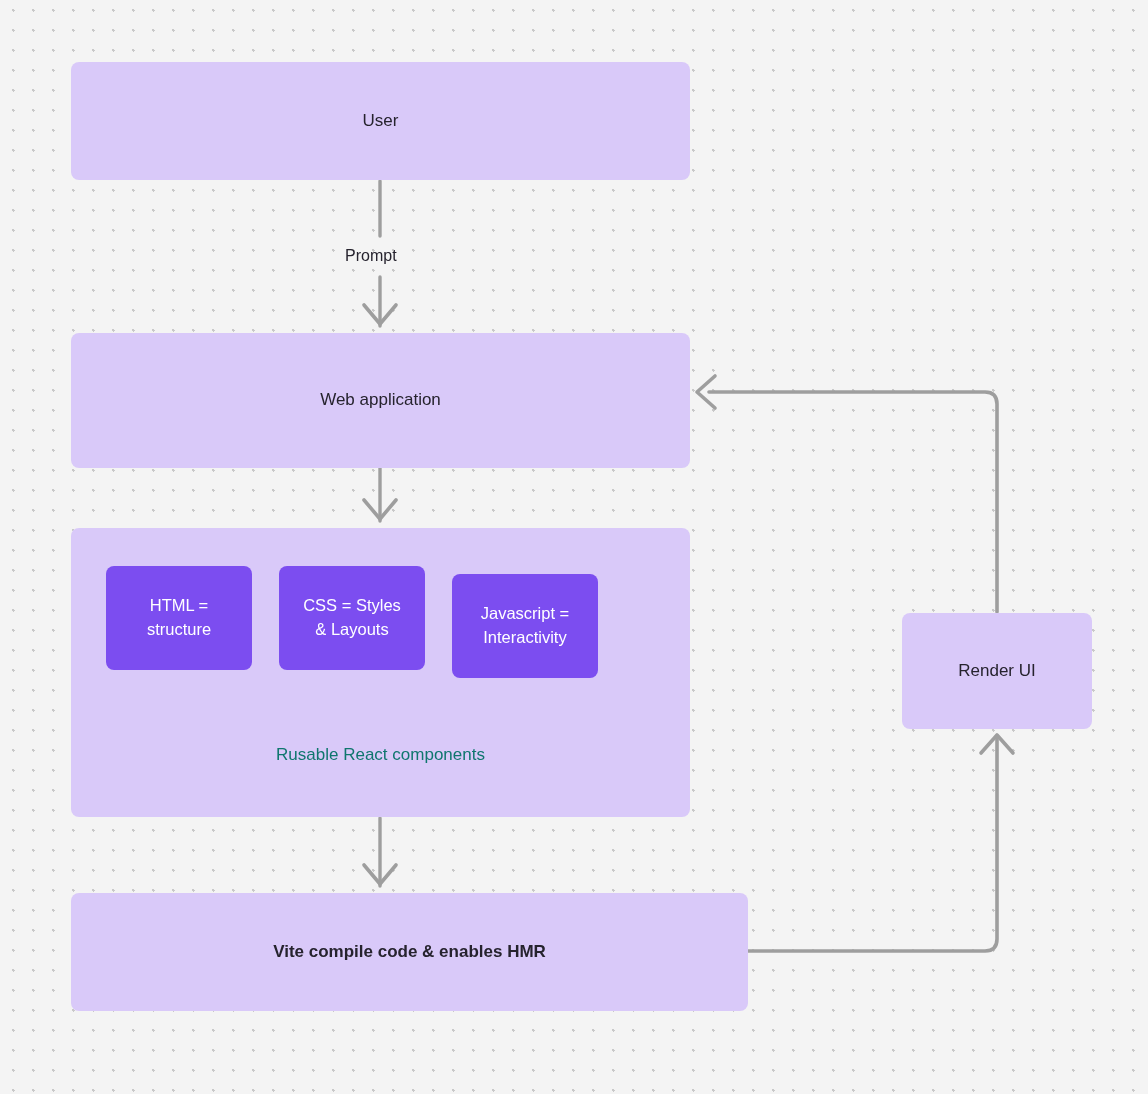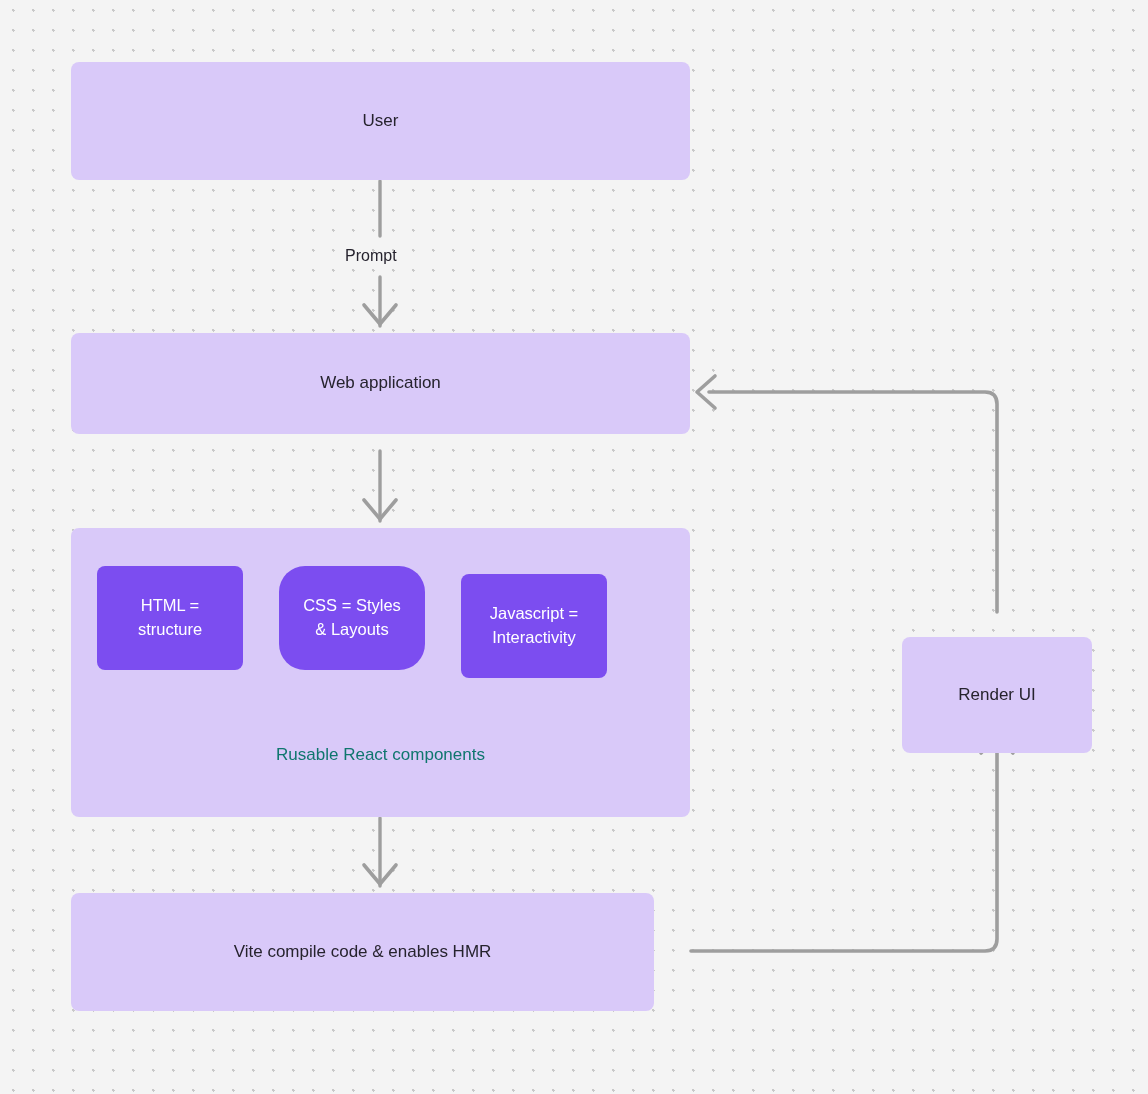--- a/index.html
+++ b/index.html
@@ -48,33 +48,33 @@
     background: #7c4df0;
     color: #ffffff;
     font-size: 16.5px;
     line-height: 1.45;
     border-radius: 8px;
     white-space: pre-line;
   }
 
   
   #node-user          { left: 71px;  top: 62px;   width: 619px; height: 118px; }
-  #node-webapp        { left: 71px;  top: 333px;  width: 619px; height: 101px; }
+  #node-webapp        { left: 71px;  top: 333px;  width: 619px; height: 135px; }
   #node-components    { left: 71px;  top: 528px;  width: 619px; height: 289px;
                         display: block; }
-  #node-vite          { left: 71px;  top: 893px;  width: 583px; height: 118px; }
-  #node-render        { left: 902px; top: 637px;  width: 190px; height: 116px; }
+  #node-vite          { left: 71px;  top: 893px;  width: 677px; height: 118px; font-weight: bold; }
+  #node-render        { left: 902px; top: 613px;  width: 190px; height: 116px; }
 
   .inner-row {
     position: absolute;
     left: 0; top: 38px;
     width: 562px;
     display: flex;
     justify-content: center;
-    gap: 36px;
+    gap: 27px;
   }
   .card { width: 146px; height: 104px; }
 
   .components-caption {
     position: absolute;
     left: 0;
     top: 215px;
     width: 619px;
     text-align: center;
     font-size: 17px;
@@ -128,21 +128,21 @@
   <div class="node node-outer" id="node-webapp">
     <span>Web application</span>
   </div>
 
   <div class="node node-outer" id="node-components">
     <div class="inner-row">
       <div class="node node-inner card" style="position:relative;left:auto;top:auto;">
         <span>HTML =
 structure</span>
       </div>
-      <div class="node node-inner card" style="position:relative;left:auto;top:auto;border-radius:26px;">
+      <div class="node node-inner card" style="position:relative;left:auto;top:auto;">
         <span>CSS = Styles
 &amp; Layouts</span>
       </div>
       <div class="node node-inner card" style="position:relative;left:auto;top:auto;margin-top:8px;">
         <span>Javascript =
 Interactivity</span>
       </div>
     </div>
     <div class="components-caption">Rusable React components</div>
   </div>

